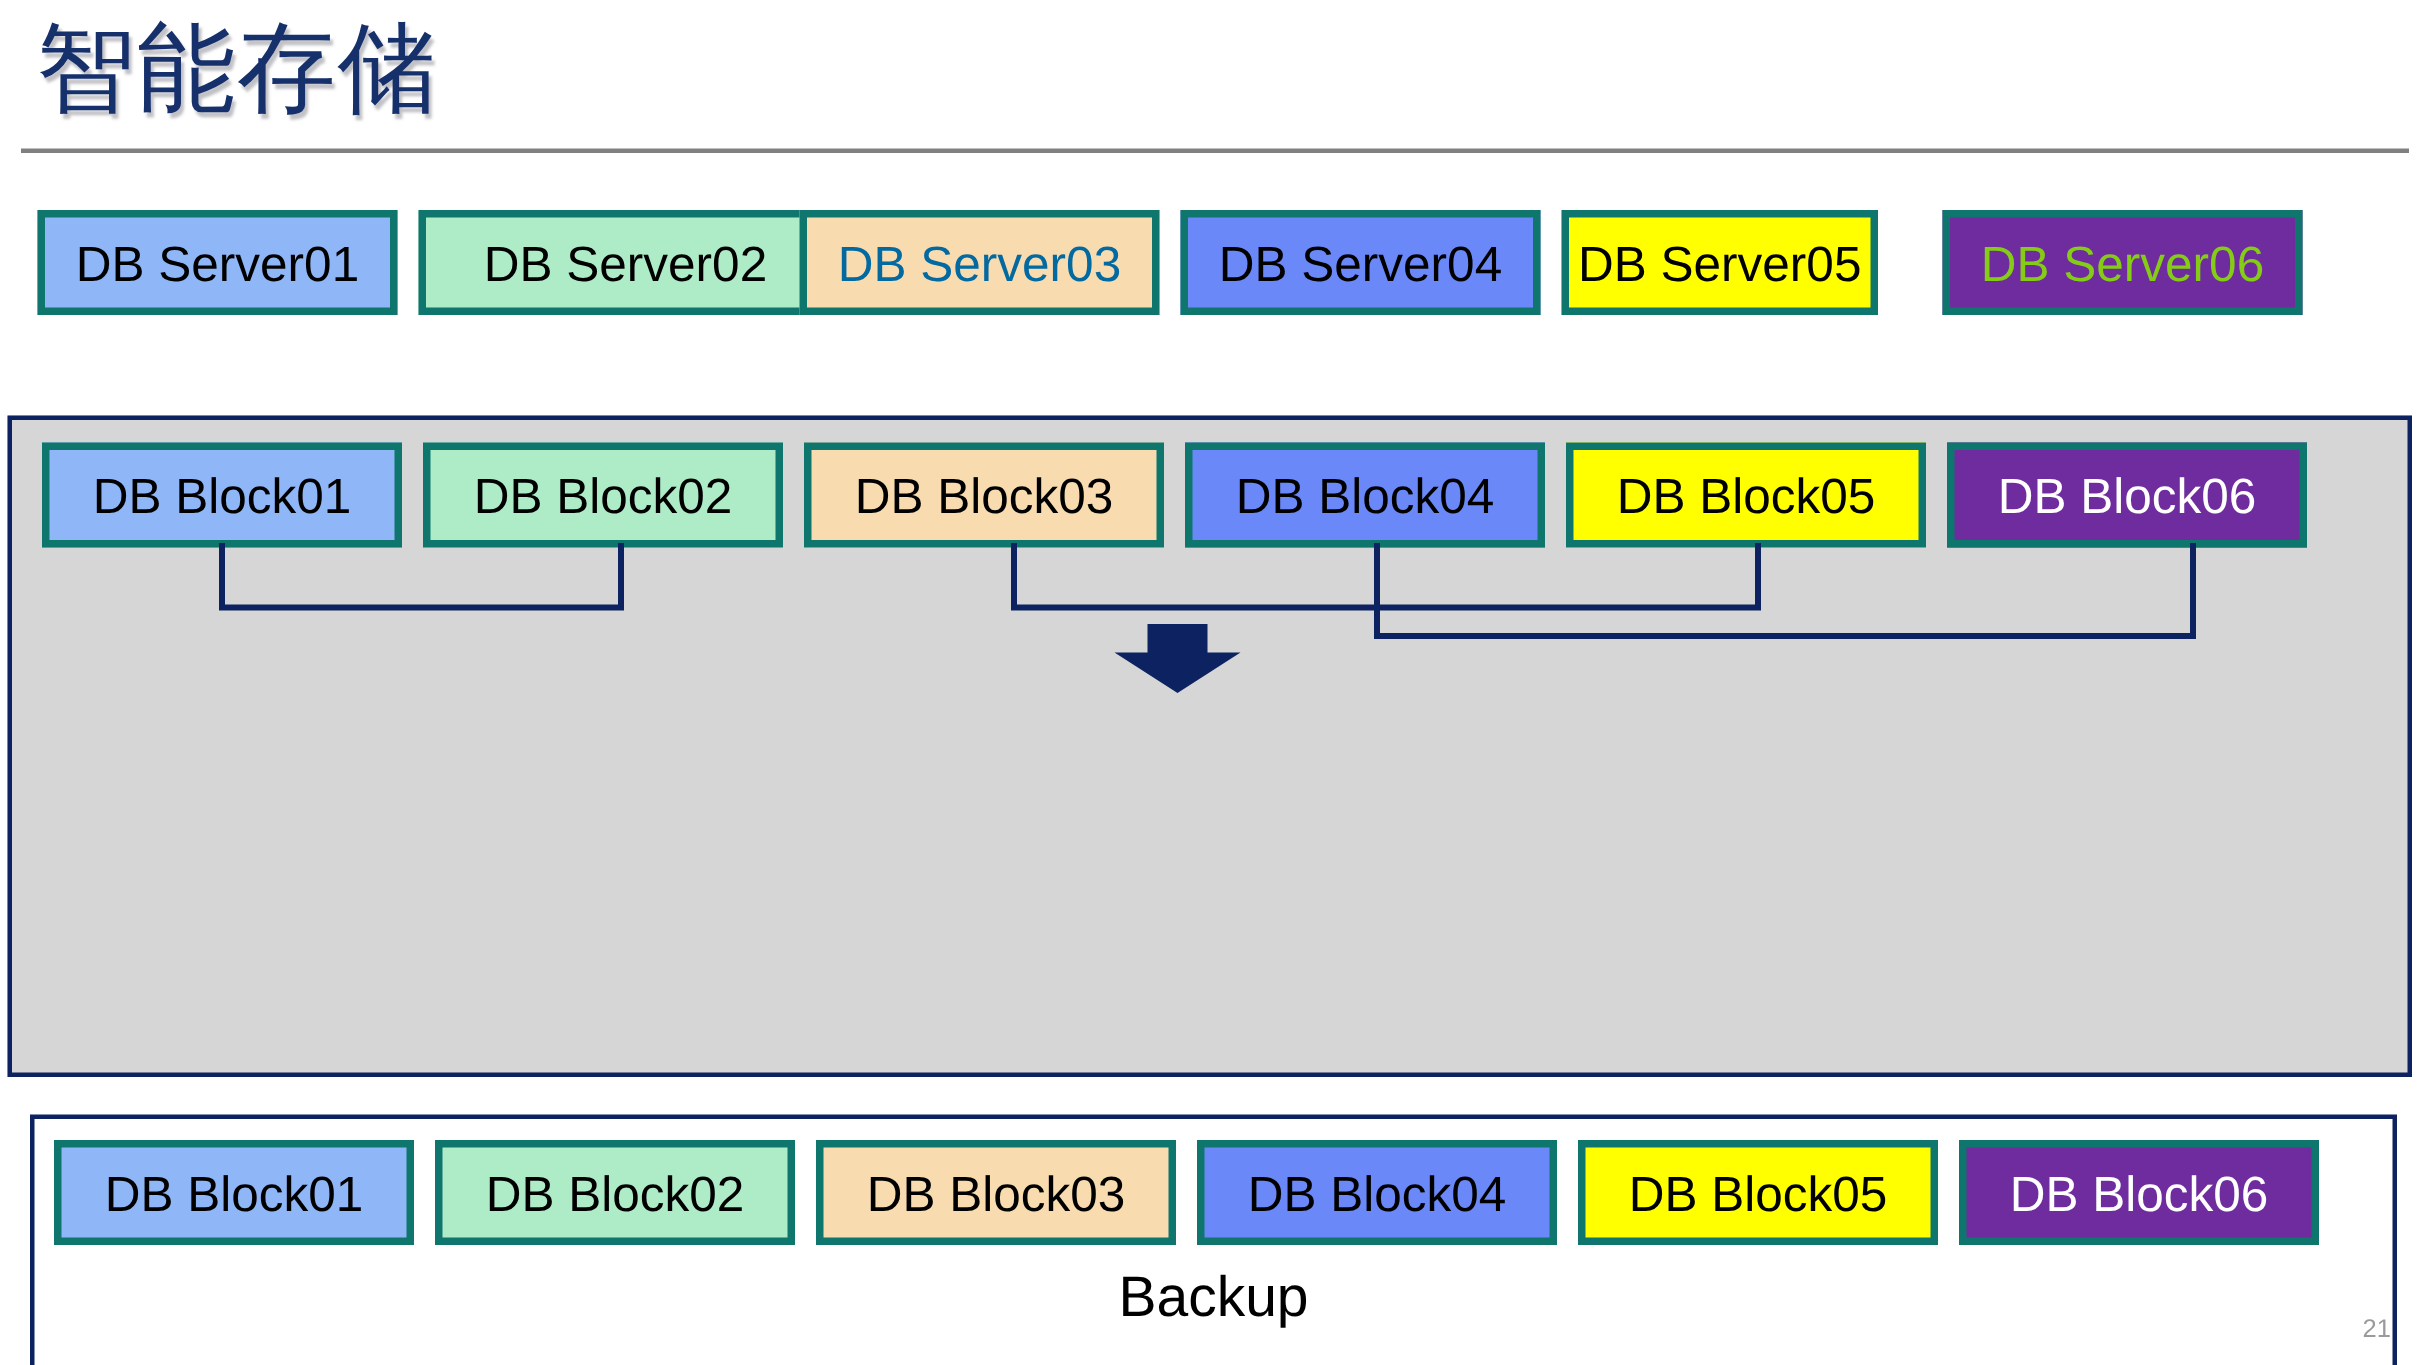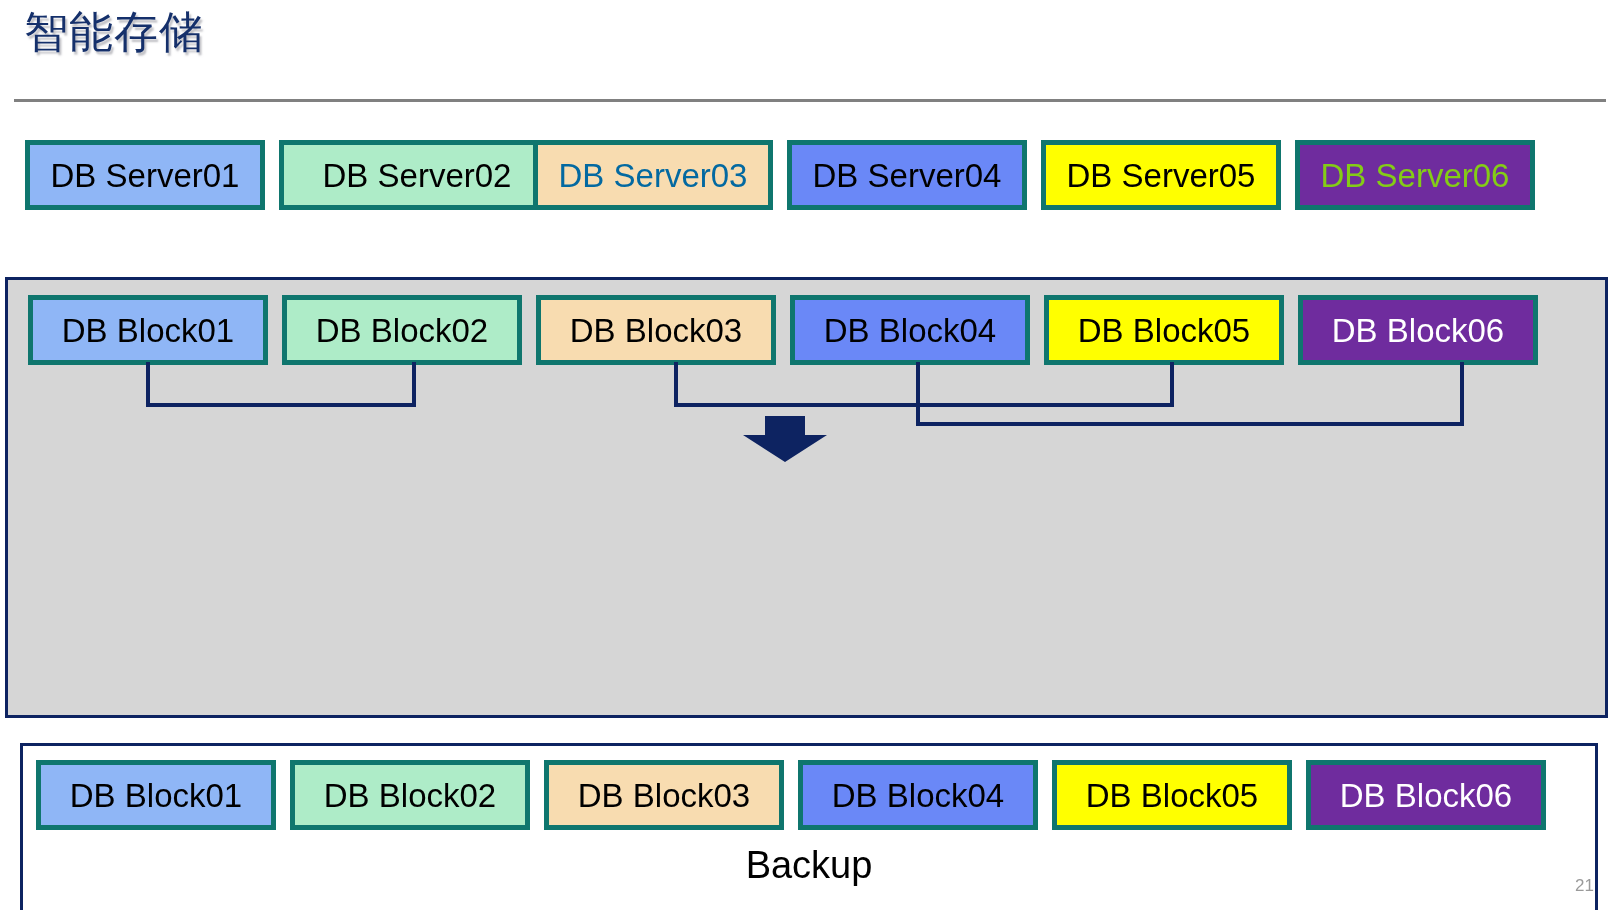--- a/index.html
+++ b/index.html
@@ -16,21 +16,21 @@
     height: 910px;
     background: #ffffff;
     overflow: hidden;
   }
 
   
   #title {
     position: absolute;
     left: 24px;
     top: 4px;
-    font-size: 44px;
+    font-size: 66px;
     font-weight: 400;
     color: #15306b;
     letter-spacing: 1px;
     line-height: 1.25;
     text-shadow: 2px 3px 2px rgba(140,140,150,0.55);
     white-space: nowrap;
   }
   #title-rule {
     position: absolute;
     left: 14px;
@@ -134,21 +134,21 @@
       </div>
       <div class="cbox dark-text" style="left: 279px; top: 140px; width: 276px; height: 70px; background: rgb(174, 236, 200); color: rgb(0, 0, 0);">
         <span>DB Server02</span>
       </div>
       <div class="cbox dark-text" style="left: 533px; top: 140px; width: 240px; height: 70px; background: rgb(248, 220, 176); color: #0369a1;">
         <span>DB Server03</span>
       </div>
       <div class="cbox dark-text" style="left: 787px; top: 140px; width: 240px; height: 70px; background: rgb(106, 136, 247); color: rgb(0, 0, 0);">
         <span>DB Server04</span>
       </div>
-      <div class="cbox dark-text" style="left: 1041px; top: 140px; width: 240px; height: 70px; background: rgb(255, 255, 0); color: rgb(0, 0, 0);">
+      <div class="cbox dark-text" style="left: 1041px; top: 140px; width: 211px; height: 70px; background: rgb(255, 255, 0); color: rgb(0, 0, 0);">
         <span>DB Server05</span>
       </div>
       <div class="cbox light-text" style="left: 1295px; top: 140px; width: 240px; height: 70px; background: rgb(111, 44, 158); color: #84cc16;">
         <span>DB Server06</span>
       </div>
     </div>
 
   <div id="storage-panel">
     <div id="primary-block-row">
         <div class="cbox dark-text" style="left: 20px; top: 15px; width: 240px; height: 70px; background: rgb(143, 182, 246); color: rgb(0, 0, 0);">

